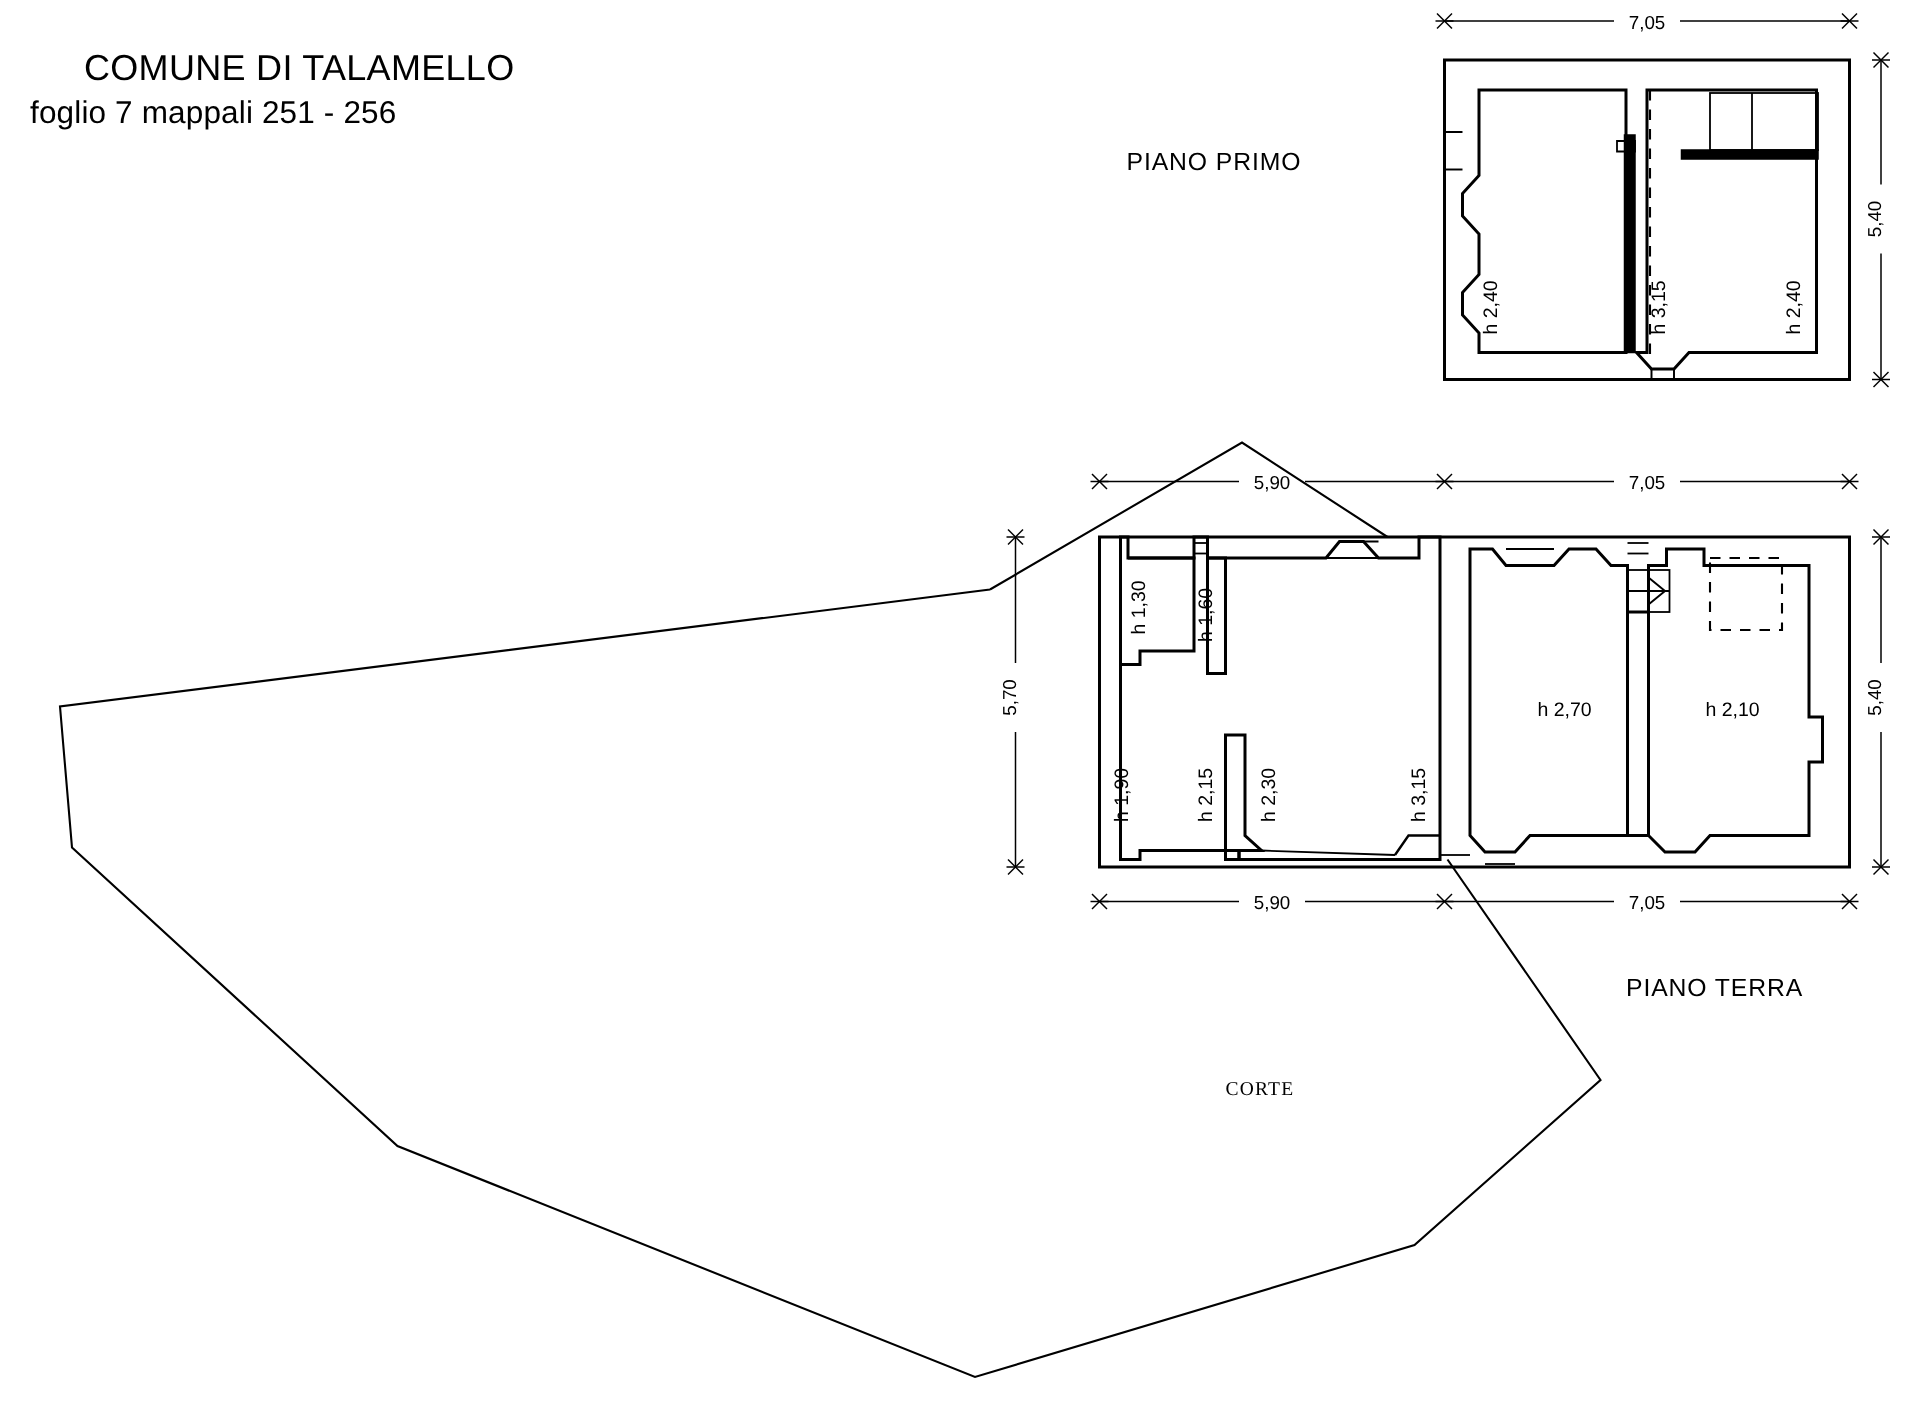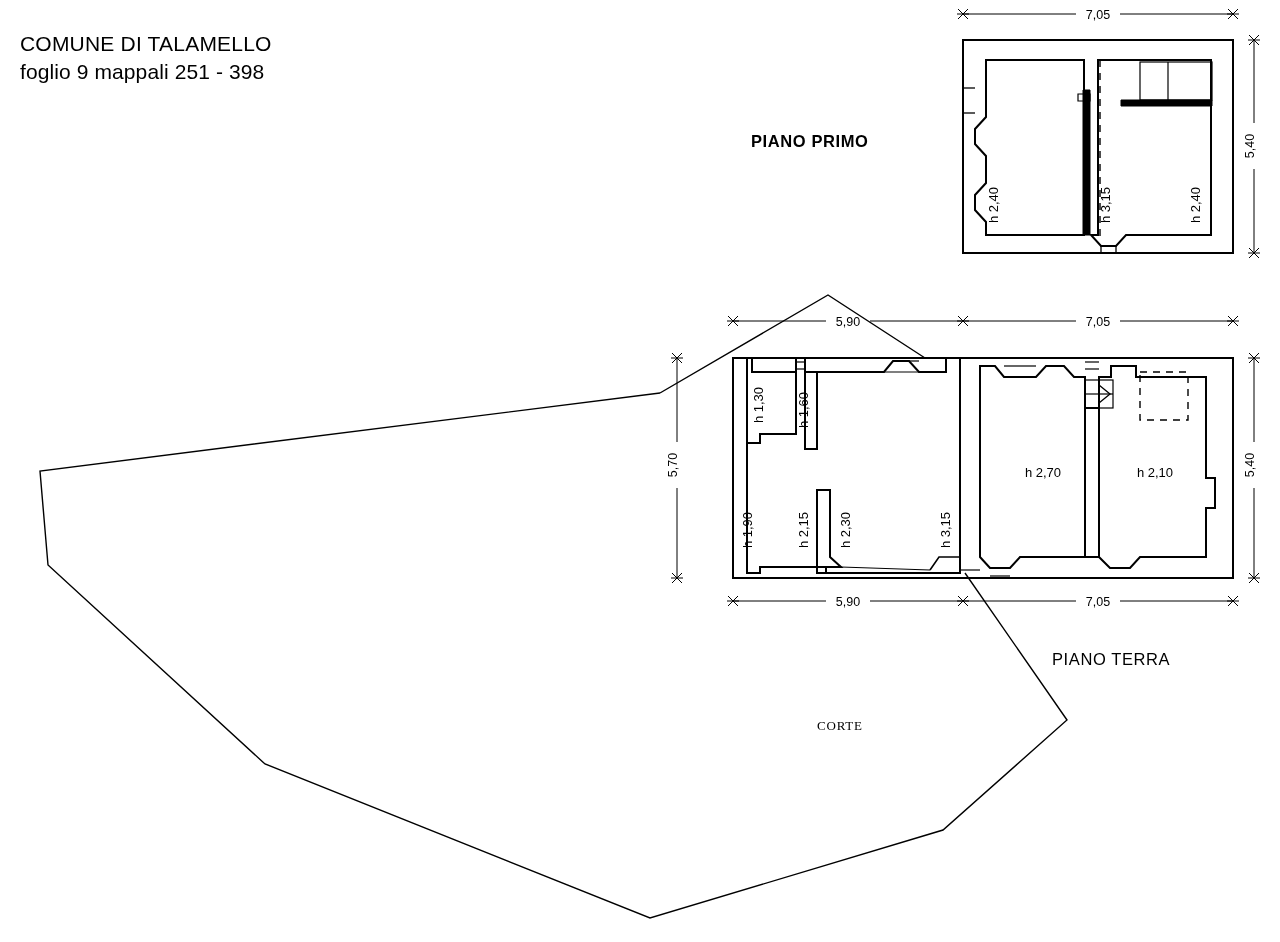--- a/index.html
+++ b/index.html
@@ -27,35 +27,36 @@
     height: 942px;
   }
   .title-block {
     position: absolute;
     left: 20px;
     top: 30px;
     line-height: 1.32;
     white-space: nowrap;
   }
   .title-line-1 {
-    font-size: 21px;
+    font-size: 24px;
     letter-spacing: 0.2px;
+    margin-left: 36px;
   }
   .title-line-2, .title-line-3 {
     font-size: 21px;
     letter-spacing: 0.1px;
   }
   .floor-label {
     position: absolute;
     font-size: 16.5px;
     letter-spacing: 0.6px;
     white-space: nowrap;
   }
-  #label-piano-primo { left: 751px; top: 132px; font-weight: bold; }
-  #label-piano-terra { left: 1052px; top: 650px; }
+  #label-piano-primo { left: 751px; top: 99px; }
+  #label-piano-terra { left: 1084px; top: 650px; }
   .court-label {
     position: absolute;
     font-size: 13px;
     letter-spacing: 0.8px;
     left: 817px;
     top: 718px;
     white-space: nowrap;
     font-family: Liberation Serif, serif;
   }
   svg text {
@@ -65,21 +66,21 @@
   .dim-text { font-size: 12.5px; }
   .h-text { font-size: 13px; }
 </style>
 </head>
 <body>
 
 <div id="sheet">
 
   <div class="title-block">
     <div class="title-line-1">COMUNE DI TALAMELLO</div>
-    <div class="title-line-2">foglio 9 mappali 251 - 398</div>
+    <div class="title-line-2">foglio 7 mappali 251 - 256</div>
   </div>
 
   <div class="floor-label" id="label-piano-primo">PIANO PRIMO</div>
   <div class="floor-label" id="label-piano-terra">PIANO TERRA</div>
   <div class="court-label">CORTE</div>
 
   <svg id="plan-svg" viewBox="0 0 1280 942" xmlns="http://www.w3.org/2000/svg">
 
     <defs>
       <g id="tickstar">

